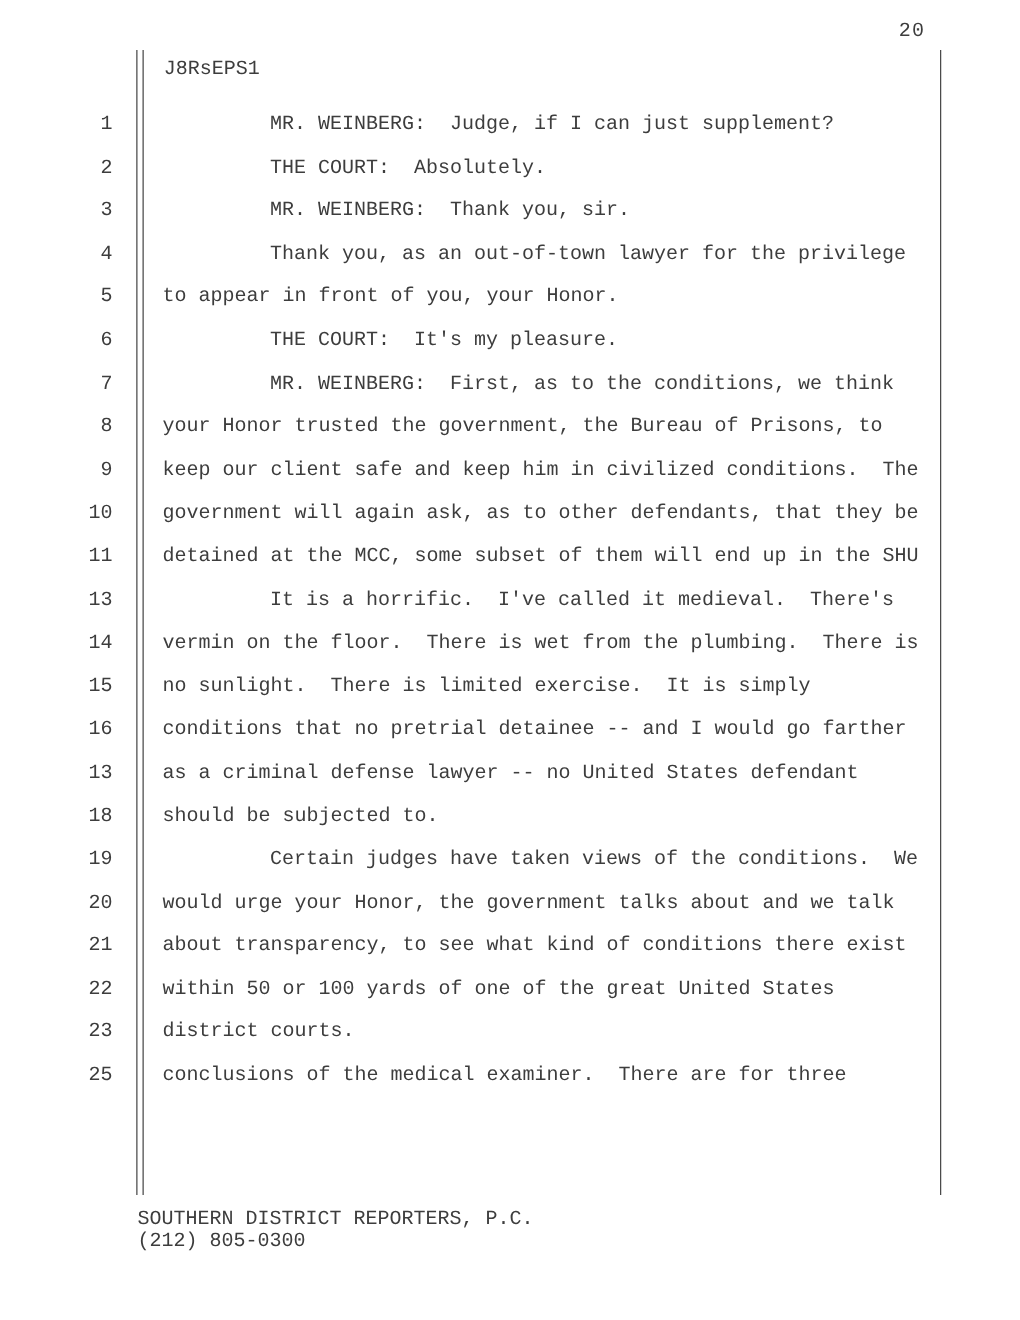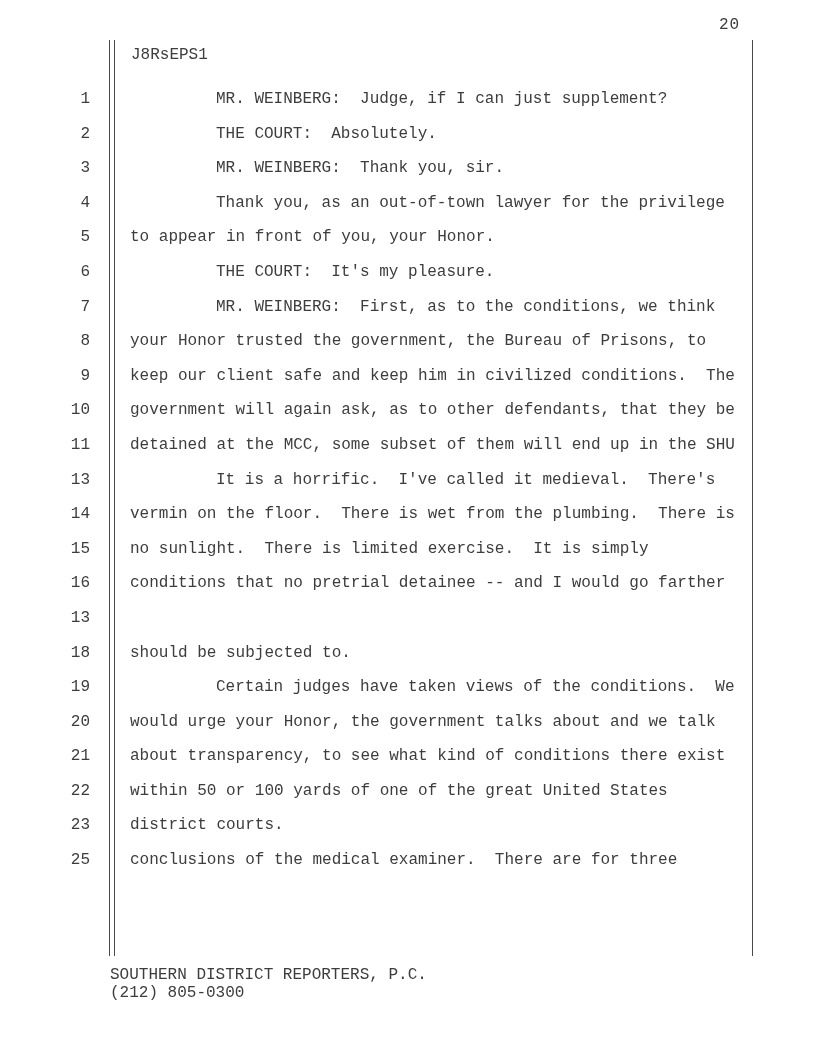--- a/index.html
+++ b/index.html
@@ -146,20 +146,21 @@
       <div class="line-row">
         <span class="line-num">15</span>
         <span class="line-text">no sunlight.  There is limited exercise.  It is simply</span>
       </div>
       <div class="line-row">
         <span class="line-num">16</span>
         <span class="line-text">conditions that no pretrial detainee -- and I would go farther</span>
       </div>
       <div class="line-row">
         <span class="line-num">13</span>
+        <span class="line-text">as a criminal defense lawyer -- no United States defendant</span>
       </div>
       <div class="line-row">
         <span class="line-num">18</span>
         <span class="line-text">should be subjected to.</span>
       </div>
       <div class="line-row">
         <span class="line-num">19</span>
         <span class="line-text indent">Certain judges have taken views of the conditions.  We</span>
       </div>
       <div class="line-row">

